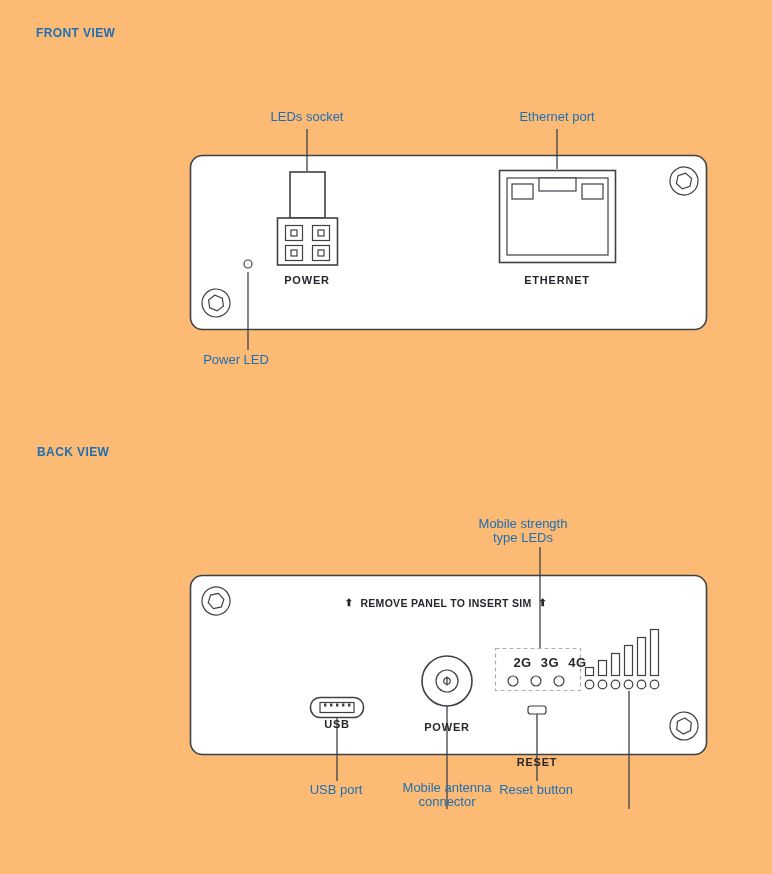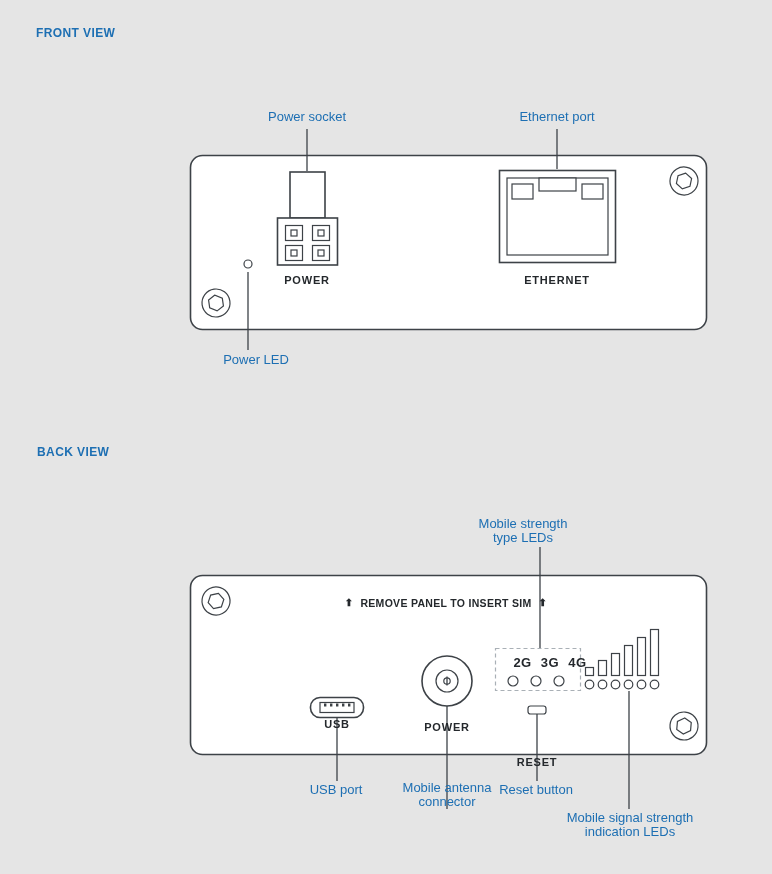--- a/index.html
+++ b/index.html
@@ -1,18 +1,18 @@
 <!DOCTYPE html>
 <html style="--accent: #1d6fb3; --line-color: #3d4247; --text-color: #24282c; --background: #ffffff;"><head>
 <meta charset="utf-8">
 <style>
   * { margin:0; padding:0; box-sizing:border-box; }
   html,body { background:#ffffff; }
   body { font-family:"Liberation Sans", sans-serif; }
-  .canvas { position:relative; width:772px; height:874px; background:#e5e5e5; overflow:hidden; }
+  .canvas { position:relative; width:772px; height:874px; background:#fdba74; overflow:hidden; }
   .art { position:absolute; left:0; top:0; }
   .t { position:absolute; white-space:nowrap; }
   .center { transform:translateX(-50%); text-align:center; }
   .title { font-weight:bold; font-size:12px; letter-spacing:.4px; color:var(--accent,#1d6fb3); }
   .callout { font-size:13px; line-height:14px; color:var(--accent,#1d6fb3); }
   .panel-label { font-weight:bold; font-size:11px; letter-spacing:.8px; color:var(--text-color,#24282c); }
   .sim-notice { display:flex; align-items:center; gap:7px; font-weight:bold; font-size:10.5px; letter-spacing:.3px; color:var(--text-color,#24282c); }
   .sim-notice .arrow { font-size:10px; line-height:10px; }
   .led-types { font-weight:bold; font-size:13px; letter-spacing:.5px; word-spacing:5px; color:var(--text-color,#24282c);margin-left:12px; }
   .ln { stroke:var(--line-color,#3d4247); stroke-width:1.3; fill:none; }
@@ -124,27 +124,27 @@
       <line class="ln" x1="540" y1="547" x2="540" y2="648"></line>
       <line class="ln" x1="337" y1="718" x2="337" y2="781"></line>
       <line class="ln" x1="447" y1="706" x2="447" y2="809"></line>
       <line class="ln" x1="537" y1="714" x2="537" y2="781"></line>
       <line class="ln" x1="629" y1="691" x2="629" y2="809"></line>
     </g>
   </svg>
 
   <div class="t title" style="left:36px; top:26px">FRONT VIEW</div>
 
-  <div class="t callout center" style="left:307px; top:110px">Power socket</div>
+  <div class="t callout center" style="left:307px; top:110px">LEDs socket</div>
   <div class="t callout center" style="left:557px; top:110px">Ethernet port</div>
 
   <div class="t panel-label center" style="left:307px; top:274px">POWER</div>
   <div class="t panel-label center" style="left:557px; top:274px">ETHERNET</div>
 
-  <div class="t callout center" style="left:256px; top:353px">Power LED</div>
+  <div class="t callout center" style="left:236px; top:353px">Power LED</div>
 
   <div class="t title" style="left:37px; top:445px">BACK VIEW</div>
 
   <div class="t callout center" style="left:523px; top:517px">
     <div>Mobile strength</div>
     <div>type LEDs</div>
   </div>
 
   <div class="t sim-notice center" style="left:446px; top:597px">
     <span class="arrow">⬆</span>
@@ -159,18 +159,14 @@
   <div class="t panel-label center" style="left:537px; top:756px">RESET</div>
 
   <div class="t callout center" style="left:336px; top:783px">USB port</div>
   <div class="t callout center" style="left:536px; top:783px">Reset button</div>
 
   <div class="t callout center" style="left:447px; top:781px">
     <div>Mobile antenna</div>
     <div>connector</div>
   </div>
 
-  <div class="t callout center" style="left:630px; top:811px">
-    <div>Mobile signal strength</div>
-    <div>indication LEDs</div>
-  </div>
 
 </div>
 
 </body></html>

